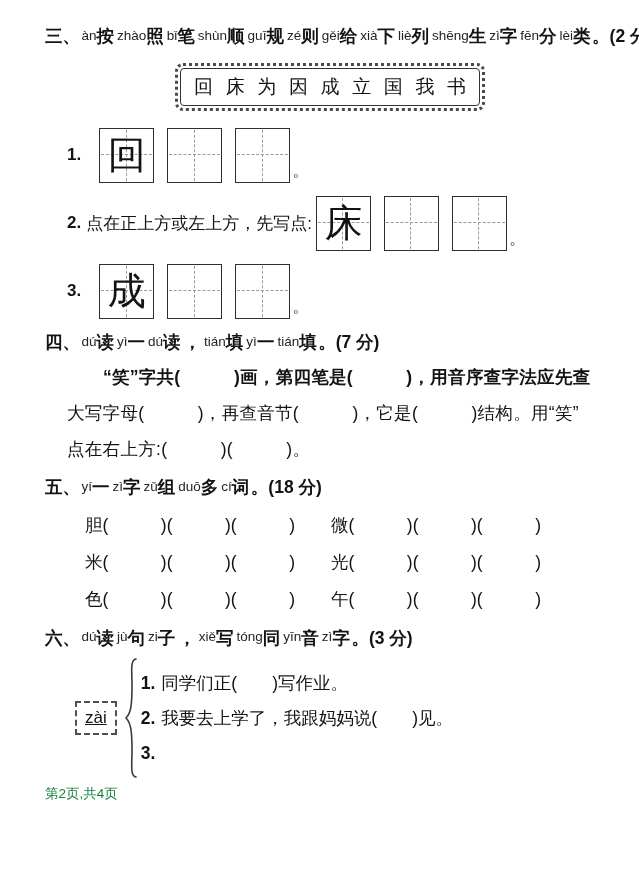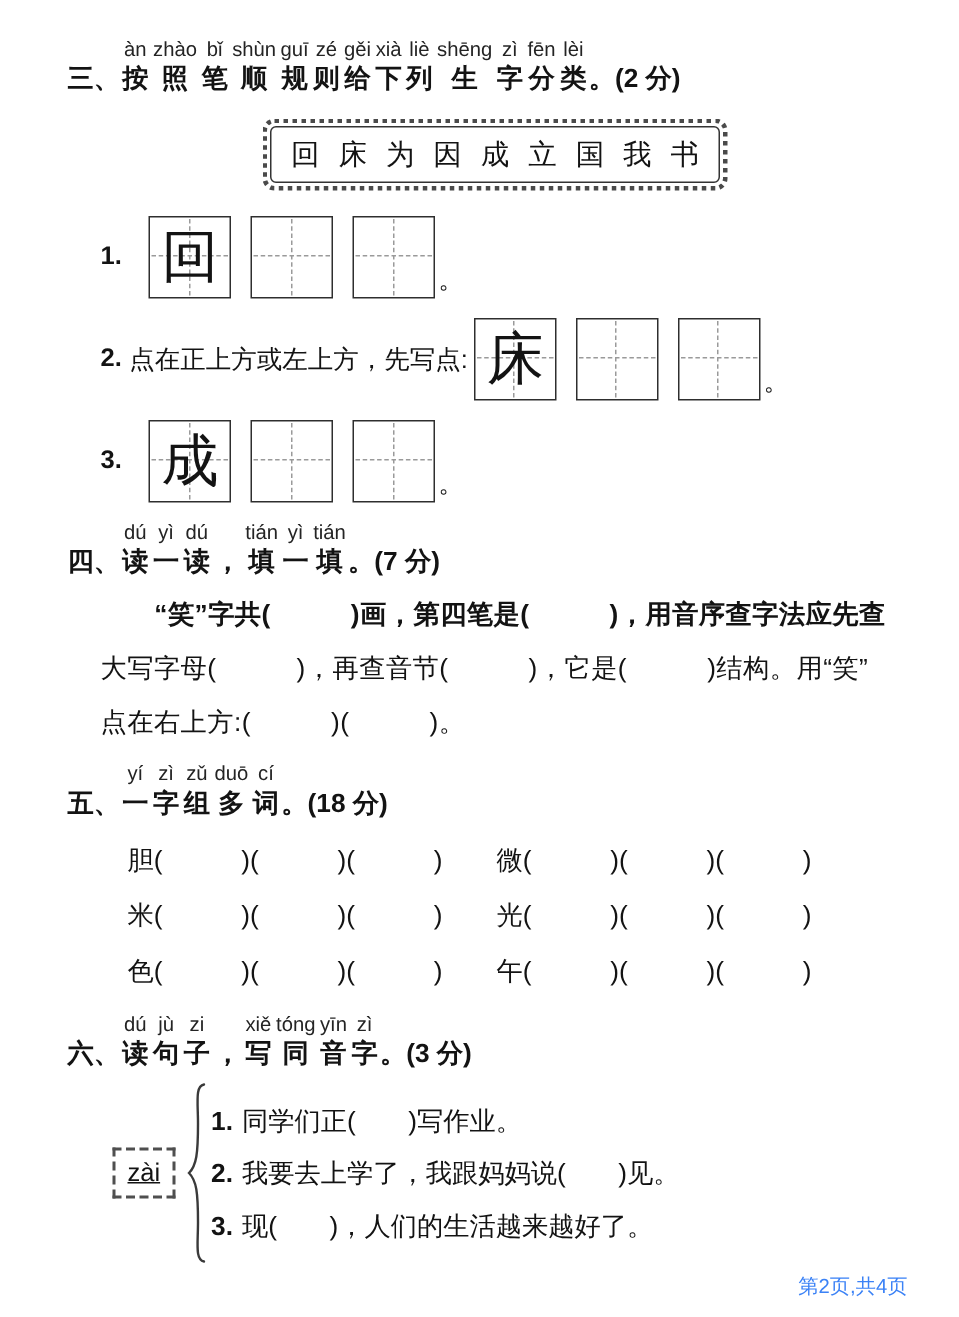--- a/index.html
+++ b/index.html
@@ -6,21 +6,21 @@
   body{
     width:639px;height:878px;background:#ffffff;color:#131313;
     font-family:"Liberation Sans","DejaVu Sans",sans-serif;
     overflow:hidden;
   }
   .page{box-sizing:border-box;width:639px;height:878px;padding:26px 34px 0 45px;position:relative;}
 
   
   .heading{display:flex;align-items:flex-end;font-weight:bold;font-size:17.5px;line-height:1.2;}
   .units{display:flex;align-items:flex-end;}
-  .unit{display:inline-flex;flex-direction:column;align-items:center;margin:0 1.5px;}
+  .unit{display:inline-flex;flex-direction:row;align-items:center;margin:0 1.5px;}
   .py{font-weight:normal;font-size:13.5px;line-height:1.1;min-height:16px;color:#242424;white-space:pre;}
   .hz{font-size:17.5px;line-height:1.25;}
   .hfix{font-size:17.5px;line-height:1.25;white-space:pre;}
 
   
   .bank-wrap{display:flex;justify-content:center;margin:15px 0 17px 10px;}
   .bank-outer{border:3px dotted #4a4a4a;border-radius:8px;padding:2px;}
   .bank-inner{border:1.5px solid #333;border-radius:4px;display:flex;justify-content:space-between;
               width:272px;padding:5px 13px;font-size:19px;font-family:"DejaVu Serif",serif;}
 
@@ -53,21 +53,21 @@
   
   .sec6{margin-top:10px;}
   .tone-row{display:flex;align-items:center;margin:8px 0 0 30px;}
   .zai-box{border:2px dashed #4f4f4f;padding:5px 8px;font-size:17px;margin-right:7px;flex:0 0 auto;text-decoration:underline;}
   .brace{display:flex;align-items:center;margin-right:3px;flex:0 0 auto;}
   .sentences{display:flex;flex-direction:column;}
   .sentence{display:flex;font-size:17.5px;line-height:2.0;}
   .sentence .num{font-weight:bold;margin-right:6px;}
   .stext{white-space:pre;}
 
-  .footer{text-align:right;font-size:13.5px;margin-top:6px;color:#3b82f6;}
+  .footer{text-align:left;font-size:13.5px;margin-top:6px;color:#15803d;}
 </style>
 </head>
 <body>
 
 <div class="page">
 
   <div class="sec3">
     <div class="heading">
       <span class="hfix">三、</span>
       <span class="units">
@@ -361,20 +361,19 @@
       <div class="sentence">
           <span class="num">1.</span>
           <span class="stext">同学们正(　　)写作业。</span>
         </div>
           <div class="sentence">
           <span class="num">2.</span>
           <span class="stext">我要去上学了，我跟妈妈说(　　)见。</span>
         </div>
           <div class="sentence">
           <span class="num">3.</span>
-          <span class="stext">现(　　)，人们的生活越来越好了。</span>
         </div>
         </div>
     </div>
   </div>
 
   <div class="footer">第2页,共4页</div>
 </div>
 
 </body></html>

